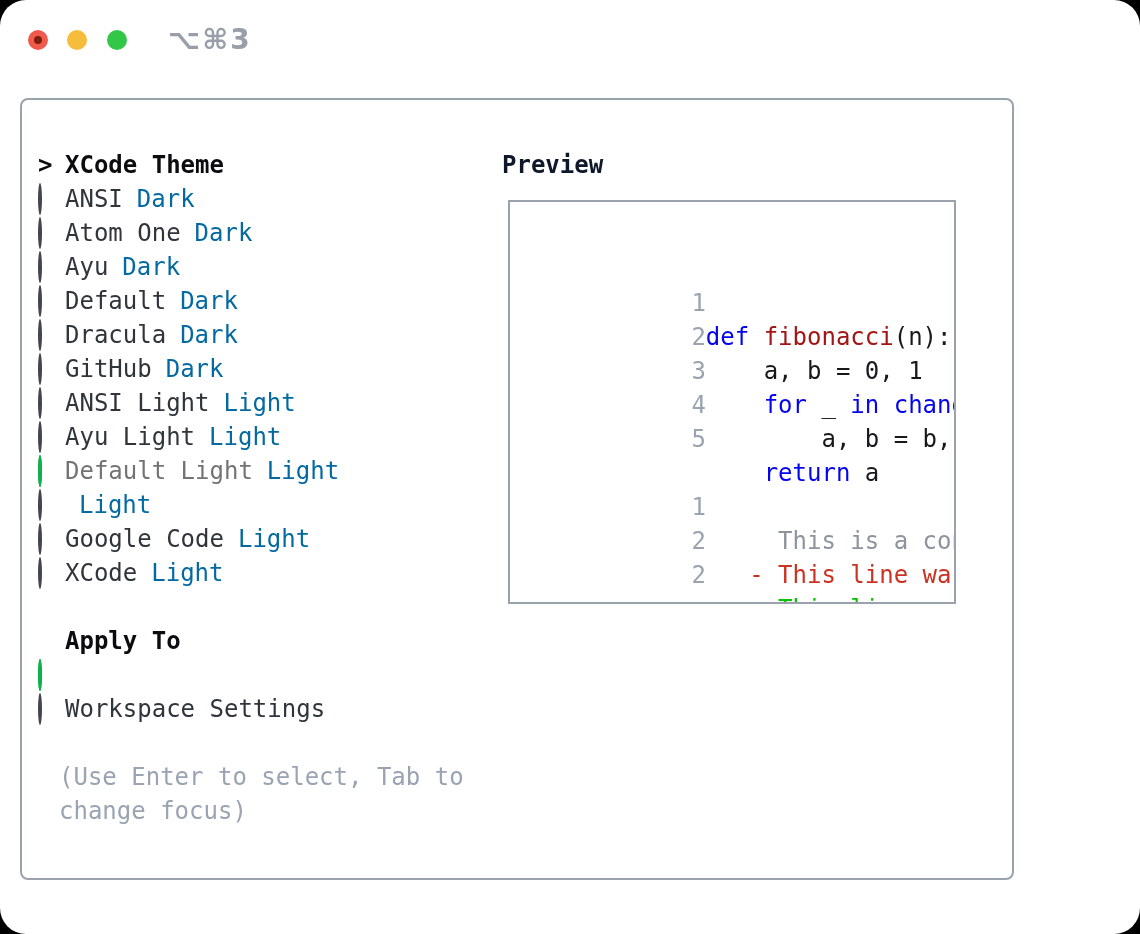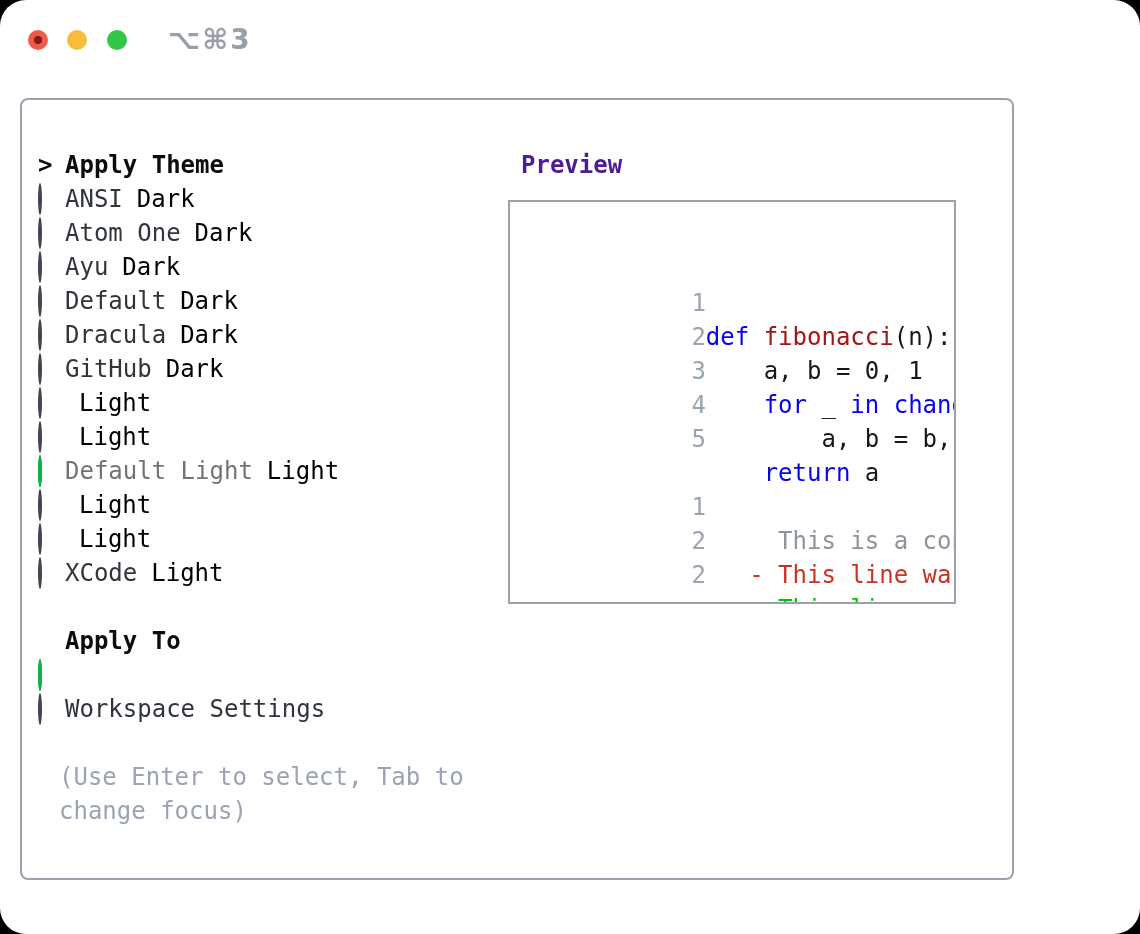--- a/index.html
+++ b/index.html
@@ -21,27 +21,27 @@
 
   
   .left-col{position:absolute;left:16px;top:48px;width:440px;}
   .row{display:flex;height:34px;line-height:34px;font-size:24px;color:#30353c;white-space:pre;}
   .row .prefix{width:27px;flex:0 0 27px;}
   .caret{font-weight:bold;color:#0b0c0e;}
   .hdr{font-weight:bold;color:#0b0c0e;}
   .radio{width:13px;height:13px;border:2px solid #41464e;border-radius:50%;margin-top:9px;box-sizing:content-box;}
   .row.selected .radio{border-color:#0db04b;background:#0db04b;}
   .row.selected .name{color:#737373;}
-  .tag{color:#000000;margin-left:14px;}
+  .tag{color:#0369a1;margin-left:14px;}
   .spacer{height:34px;}
   .hint-line{height:34px;line-height:34px;font-size:24px;color:#9aa3b2;white-space:pre;margin-left:21px;}
 
   
-  .preview-title{position:absolute;left:499px;top:48px;height:34px;line-height:34px;
-                 font-size:24px;font-weight:bold;color:#4c1d95;}
+  .preview-title{position:absolute;left:480px;top:48px;height:34px;line-height:34px;
+                 font-size:24px;font-weight:bold;color:#0f172a;}
   .preview-box{position:absolute;left:486px;top:100px;width:448px;height:404px;box-sizing:border-box;
                border:2px solid #9aa3ad;background:#fff;padding:50px 0 0 8px;overflow:hidden;}
   .code-line{height:34px;line-height:34px;font-size:24px;white-space:pre;}
   .lineno{color:#9aa4b0;}
   .tok.pl{color:#16181d;}
   .tok.kw{color:#0404ee;}
   .tok.fn{color:#a31515;}
   .tok.ctx{color:#8d949e;}
   .tok.del{color:#ca3322;}
   .tok.add{color:#00c400;}
@@ -57,21 +57,21 @@
   <div class="tl tl-min"></div>
   <div class="tl tl-zoom"></div>
   <div class="shortcut">⌥⌘3</div>
 
   <div class="panel">
 
     <div class="left-col">
 
       <div class="row">
         <span class="prefix caret">&gt;</span>
-        <span class="hdr">Apply Theme</span>
+        <span class="hdr">XCode Theme</span>
       </div>
 
       <div>
 
       <div class="row">
             <span class="prefix"><span class="radio"></span></span>
             <span class="name">ANSI</span>
             <span class="tag">Dark</span>
           </div>
           <div class="row">
@@ -94,37 +94,40 @@
             <span class="name">Dracula</span>
             <span class="tag">Dark</span>
           </div>
           <div class="row">
             <span class="prefix"><span class="radio"></span></span>
             <span class="name">GitHub</span>
             <span class="tag">Dark</span>
           </div>
           <div class="row">
             <span class="prefix"><span class="radio"></span></span>
-            <span class="tag">Light</span>
-          </div>
-          <div class="row">
-            <span class="prefix"><span class="radio"></span></span>
+            <span class="name">ANSI Light</span>
+            <span class="tag">Light</span>
+          </div>
+          <div class="row">
+            <span class="prefix"><span class="radio"></span></span>
+            <span class="name">Ayu Light</span>
             <span class="tag">Light</span>
           </div>
           <div class="row selected">
             <span class="prefix"><span class="radio"></span></span>
             <span class="name">Default Light</span>
             <span class="tag">Light</span>
           </div>
           <div class="row">
             <span class="prefix"><span class="radio"></span></span>
             <span class="tag">Light</span>
           </div>
           <div class="row">
             <span class="prefix"><span class="radio"></span></span>
+            <span class="name">Google Code</span>
             <span class="tag">Light</span>
           </div>
           <div class="row">
             <span class="prefix"><span class="radio"></span></span>
             <span class="name">XCode</span>
             <span class="tag">Light</span>
           </div>
         </div>
 
       <div class="spacer"></div>

